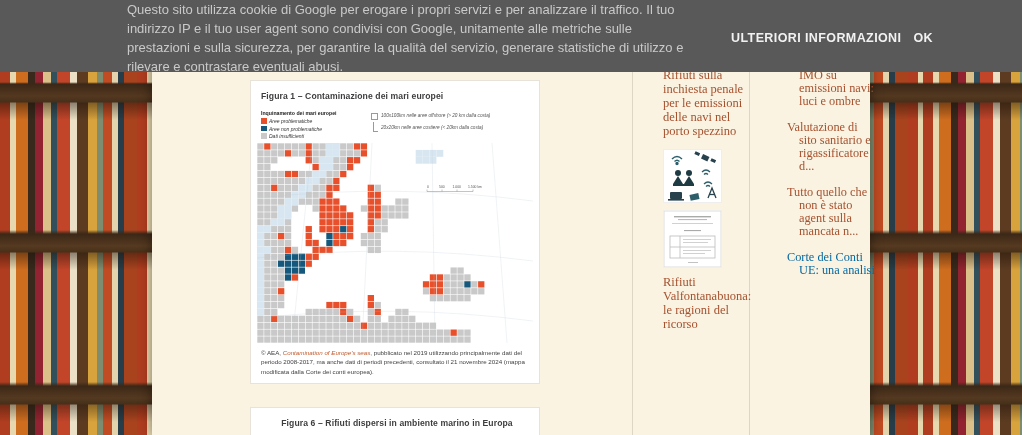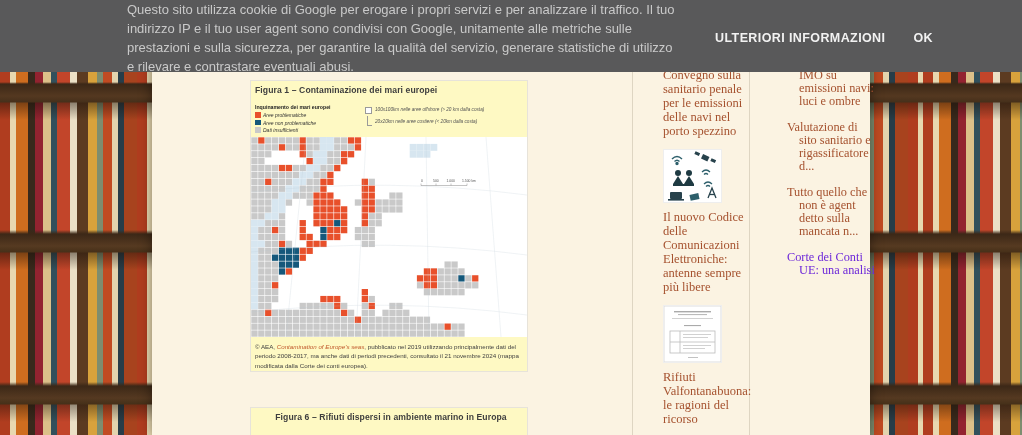--- a/index.html
+++ b/index.html
@@ -26,22 +26,22 @@
   .books-right{left:870px;width:152px;background-position:37px 0, 53px 0;}
   
   .page-col{
     position:absolute;left:152px;top:0;bottom:0;width:718px;
     background:#fbf3e2;box-shadow:0 0 12px rgba(0,0,0,.45);
   }
   .main-divider{position:absolute;left:480px;top:0;bottom:0;width:0;border-left:1px solid #ded5c2;}
   .cols-divider{position:absolute;left:597px;top:0;bottom:0;width:0;border-left:1px solid #ded5c2;}
   
   .fig-card{
-    position:absolute;left:98px;width:276px;background:#fef9c3;
-    border:1px solid #e7e3da;
+    position:absolute;left:98px;width:276px;background:#ffffff;
+    border:1px solid #e7e3da;padding:6px;
   }
   .fig-card-1{top:80px;height:290px;}
   .fig-card-2{top:407px;height:120px;}
   .fig-title{font-size:8.6px;font-weight:bold;color:#3e3e3e;margin:4px 0 0 4px;letter-spacing:.1px;}
   
   .legend{display:flex;margin:9px 0 0 4px;}
   .legend-left{width:104px;}
   .legend-header{font-size:5.2px;font-weight:bold;color:#222;margin-bottom:2px;}
   .legend-item{display:flex;align-items:center;margin-top:1.6px;}
   .swatch{width:5.5px;height:5.5px;margin-right:2.5px;flex:0 0 auto;}
@@ -55,30 +55,30 @@
   
   .fig-caption{font-size:6.2px;line-height:1.5;color:#3f3f3f;margin:5px 2px 0 4px;}
   .caption-link{color:#c0592c;font-style:italic;}
   
   .side-col{position:absolute;top:0;font-family:"Liberation Serif",serif;}
   .side-col-1{left:511px;width:92px;padding-top:68px;}
   .side-col-2{left:635px;width:80px;padding-top:30px;}
   .side-link{display:block;color:#a5512e;text-decoration:none;cursor:pointer;}
   .side-col-1 .side-link{font-size:12.5px;line-height:14px;margin-bottom:11px;width:88px;}
   .side-col-2 .side-link{font-size:12.3px;line-height:13px;margin-bottom:13px;width:78px;text-indent:-12px;padding-left:12px;}
-  .side-link.muted{color:#6d28d9;}
+  .side-link.muted{color:#0369a1;}
   .thumb{display:block;background:#fff;margin:2px 0 7px 0;border:1px solid #eee;}
   
   .cookie-banner{
     position:absolute;left:0;top:0;width:1022px;height:72px;z-index:20;
     background:#59595a;display:flex;align-items:flex-start;padding-left:19px;
   }
   .cookie-inner{display:flex;align-items:center;width:100%;padding:0 108px;}
   .cookie-msg{flex:1 1 auto;max-width:608px;font-size:13px;line-height:19px;color:#c9c9c9;}
-  .cookie-actions{margin-left:34px;display:flex;align-items:center;gap:28px;white-space:nowrap;}
+  .cookie-actions{margin-left:34px;display:flex;align-items:center;gap:12px;white-space:nowrap;}
   .cookie-btn{color:#f2f2f2;font-weight:bold;font-size:12.5px;letter-spacing:.4px;text-decoration:none;cursor:pointer;}
 </style>
 </head>
 <body>
 
 <div class="books books-left"></div>
 <div class="books books-right"></div>
 
 <div class="page-col">
   <div class="main-divider"></div>
@@ -574,21 +574,21 @@
 
     <div class="fig-caption"><span>© AEA, </span><span class="caption-link">Contamination of Europe's seas</span><span>, pubblicato nel 2019 utilizzando principalmente dati del periodo 2008-2017, ma anche dati di periodi precedenti, consultato il 21 novembre 2024 (mappa modificata dalla Corte dei conti europea).</span></div>
   </div>
 
   <div class="fig-card fig-card-2">
     <div class="fig-title" style="text-align:center;">Figura 6 – Rifiuti dispersi in ambiente marino in Europa</div>
 
   </div>
 
   <div class="side-col side-col-1">
-    <a class="side-link">Convegno sulla sanitario penale per le emissioni delle navi nel porto spezzino</a>
+    <a class="side-link">Rifiuti sulla inchiesta penale per le emissioni delle navi nel porto spezzino</a>
 
     <svg class="thumb" width="57" height="52" viewBox="0 0 57 52">
       <rect width="57" height="52" fill="#fff"></rect>
       <g fill="none" stroke="#2d5f6b" stroke-width="1.4">
         <path d="M8,9 q5,-5 10,0"></path>
           <path d="M10.5,11.5 q2.5,-2.5 5,0"></path>
           <circle cx="13" cy="13.5" r="1" fill="#2d5f6b"></circle>
       </g>
       <g fill="#27424c">
         <rect x="38" y="5" width="7" height="5" transform="rotate(25 41 7)"></rect>
@@ -613,21 +613,20 @@
           <line x1="45.5" y1="44.5" x2="50.5" y2="44.5"></line>
       </g>
       <g fill="#27424c">
         <rect x="6" y="42" width="12" height="7" rx="1"></rect>
           <rect x="4" y="49" width="16" height="1.6"></rect>
       </g>
       <g fill="#2d5f6b">
         <rect x="26" y="44" width="9" height="6" transform="rotate(-12 30 47)"></rect>
       </g>
     </svg>
-    <a class="side-link">Il nuovo Codice delle Comunicazioni Elettroniche: antenne sempre più libere</a>
 
     <svg class="thumb" width="57" height="56" viewBox="0 0 57 56">
       <rect width="57" height="56" fill="#fff" stroke="#ddd"></rect>
       <rect x="10" y="5" width="37" height="1.4" fill="#aaa"></rect>
       <rect x="14" y="8" width="29" height="1.1" fill="#bbb"></rect>
       <rect x="8" y="12" width="41" height="0.9" fill="#ccc"></rect>
       <rect x="20" y="19" width="17" height="1.1" fill="#aaa"></rect>
       <rect x="6" y="25" width="45" height="22" fill="none" stroke="#bbb" stroke-width="0.8"></rect>
       <line x1="16" y1="25" x2="16" y2="47" stroke="#bbb" stroke-width="0.8"></line>
       <line x1="6" y1="36" x2="51" y2="36" stroke="#bbb" stroke-width="0.8"></line>
@@ -637,21 +636,21 @@
       <rect x="19" y="42" width="22" height="0.9" fill="#ccc"></rect>
       <rect x="24" y="51" width="10" height="0.9" fill="#bbb"></rect>
     </svg>
     <a class="side-link">Rifiuti Valfontanabuona: le ragioni del ricorso</a>
   </div>
 
   <div class="side-col side-col-2">
     <a class="side-link">o difese da...</a>
     <a class="side-link">Accordo in sede IMO su emissioni navi: luci e ombre</a>
     <a class="side-link">Valutazione di sito sanitario e rigassificatore d...</a>
-    <a class="side-link">Tutto quello che non è agent detto sulla mancata n...</a>
+    <a class="side-link">Tutto quello che non è stato agent sulla mancata n...</a>
     <a class="side-link muted">Corte dei Conti UE: una analisi</a>
   </div>
 </div>
 
 <div class="cookie-banner">
   <div class="cookie-inner">
     <div class="cookie-msg">Questo sito utilizza cookie di Google per erogare i propri servizi e per analizzare il traffico. Il tuo indirizzo IP e il tuo user agent sono condivisi con Google, unitamente alle metriche sulle prestazioni e sulla sicurezza, per garantire la qualità del servizio, generare statistiche di utilizzo e rilevare e contrastare eventuali abusi.</div>
     <div class="cookie-actions">
       <a class="cookie-btn">ULTERIORI INFORMAZIONI</a>
       <a class="cookie-btn">OK</a>

